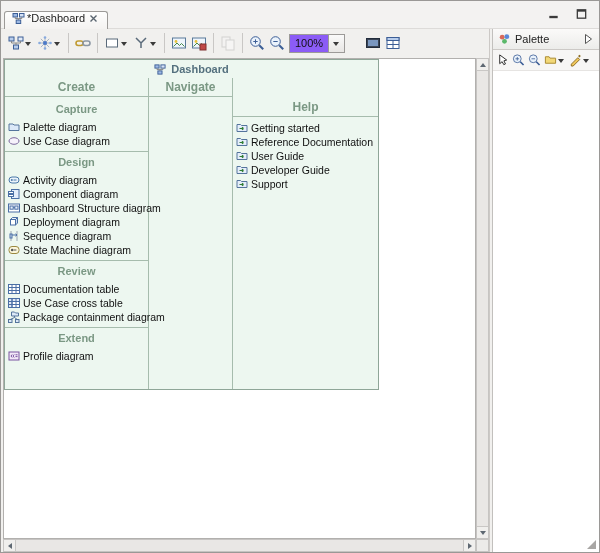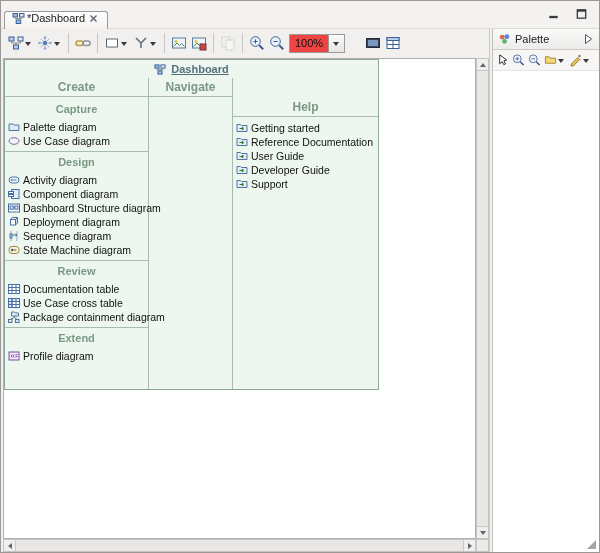--- a/index.html
+++ b/index.html
@@ -14,21 +14,21 @@
   .winbtns { position: absolute; right: 10px; top: 5px; display: flex; gap: 12px; }
   .winbtn { width: 16px; height: 16px; display: flex; align-items: center; justify-content: center; cursor: default; }
 
   
   .toolbar { position: absolute; left: 0; top: 28px; width: 488px; height: 28px; display: flex; align-items: center; padding-left: 5px; background: #f1f0ee; }
   .tbtn { height: 24px; display: flex; align-items: center; justify-content: center; padding: 0 2px; border-radius: 2px; }
   .tbtn.disabled { opacity: .45; }
   .chev { width: 0; height: 0; border-left: 3.5px solid transparent; border-right: 3.5px solid transparent; border-top: 4px solid #3a3a3a; margin: 1px 2px 0 1px; }
   .tsep { width: 1px; height: 20px; background: #c9c7c5; margin: 0 4px; }
   .zoomcombo { display: flex; align-items: center; margin: 0 2px; }
-  .zoomfield { width: 40px; height: 19px; background: #ef4444; border: 1px solid #9c9a98; font-size: 11px; color: #111;
+  .zoomfield { width: 40px; height: 19px; background: #8b5cf6; border: 1px solid #9c9a98; font-size: 11px; color: #111;
                display: flex; align-items: center; padding-left: 5px; }
   .zoombtn { width: 16px; height: 19px; background: linear-gradient(#fafafa,#e8e6e4); border: 1px solid #9c9a98; border-left: none;
              display: flex; align-items: center; justify-content: center; }
   .tgap { width: 16px; }
 
   
   .sash { position: absolute; left: 488px; top: 28px; bottom: 0; width: 3px; background: #f1f0ee; border-left: 1px solid #ccc9c6; }
   .palette { position: absolute; left: 491px; top: 28px; right: 0; bottom: 0; background: #fff; border-left: 1px solid #c2c0bd; }
   .pal-header { height: 21px; display: flex; align-items: center; gap: 4px; padding: 0 5px;
                 background: linear-gradient(#fbfaf9, #ececea); border-bottom: 1px solid #ccc9c6; font-size: 11px; color: #222; }
@@ -48,21 +48,21 @@
   .sthumb-v { flex: 1; margin: 0; background: #e9e7e5; border-top: 1px solid #c9c7c5; border-bottom: 1px solid #c9c7c5; }
   .sthumb-h { flex: 1; margin: 0; background: #e9e7e5; border-left: 1px solid #c9c7c5; border-right: 1px solid #c9c7c5; }
   .arr-up    { width: 0; height: 0; border-left: 3.5px solid transparent; border-right: 3.5px solid transparent; border-bottom: 4.5px solid #5e6872; }
   .arr-down  { width: 0; height: 0; border-left: 3.5px solid transparent; border-right: 3.5px solid transparent; border-top: 4.5px solid #5e6872; }
   .arr-left  { width: 0; height: 0; border-top: 3.5px solid transparent; border-bottom: 3.5px solid transparent; border-right: 4.5px solid #5e6872; }
   .arr-right { width: 0; height: 0; border-top: 3.5px solid transparent; border-bottom: 3.5px solid transparent; border-left: 4.5px solid #5e6872; }
 
   
   .dpanel { position: absolute; left: 0; top: 0; width: 375px; height: 331px; background: #edf7f0; border: 1px solid #8fa698; }
   .dp-title { height: 18px; display: flex; align-items: center; justify-content: center; gap: 5px;
-              font-size: 11px; font-weight: bold; color: #54707e; text-decoration: underline; }
+              font-size: 11px; font-weight: bold; color: #54707e; }
   .dp-cols { position: absolute; left: 0; top: 18px; right: 0; bottom: 0; display: flex; }
   .dp-col { display: flex; flex-direction: column; }
   .dp-col1 { width: 144px; border-right: 1px solid #a6bcad; }
   .dp-col2 { width: 84px;  border-right: 1px solid #a6bcad; }
   .dp-col3 { flex: 1; margin-top: 20px; }
   .dp-colheader { height: 19px; line-height: 19px; text-align: center; font-weight: bold; font-size: 12px; color: #7b9884; border-bottom: 1px solid #a6bcad; flex: none; }
   .dp-body { padding-top: 3px; }
   .dp-sub { height: 16px; line-height: 16px; text-align: center; font-weight: bold; font-size: 11px; color: #7b9884; margin: 1px 0 2px; }
   .dp-item { height: 14px; display: flex; align-items: flex-end; gap: 3px; padding-left: 3px; font-size: 10.5px; color: #101010; white-space: nowrap; }
   .dp-sep { border-top: 1px solid #a6bcad; margin: 4px 0 2px; }

